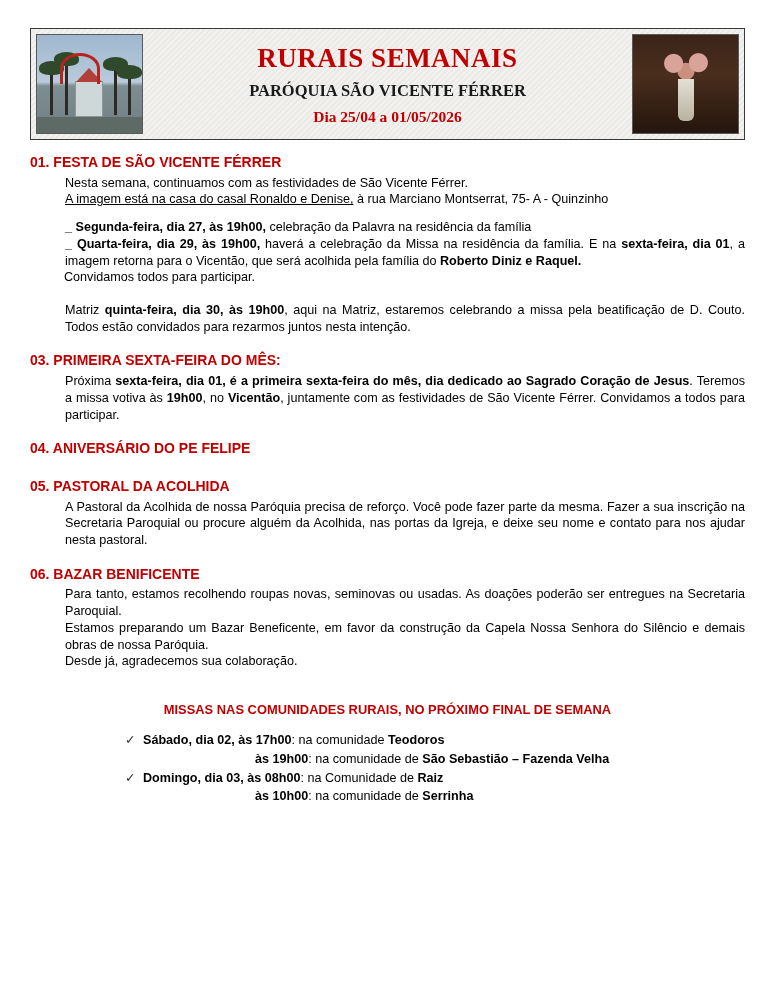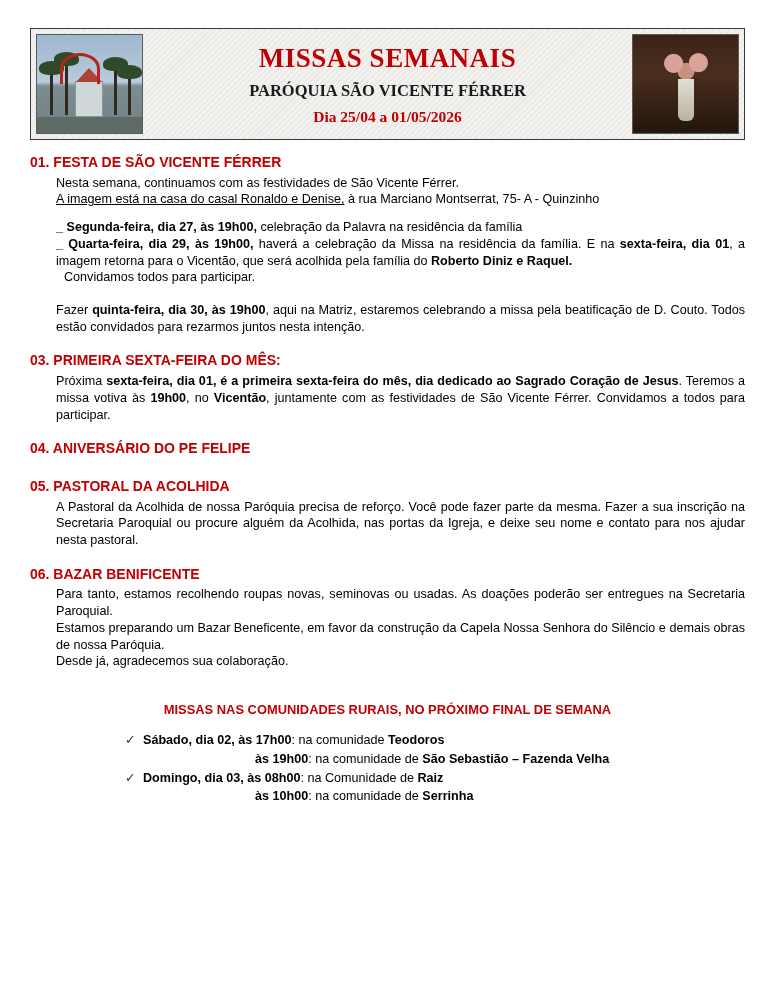--- a/index.html
+++ b/index.html
@@ -160,21 +160,21 @@
   .item-head {
     color: #c00000;
     font-weight: bold;
     font-size: 14px;
     margin: 0 0 3px 0;
   }
   .item-body {
     margin: 0 0 0 26px;
     text-align: justify;
   }
-  .item-body p { margin: 0 0 0 0; }
+  .item-body p { margin: 0 0 0 9px; }
   .gap-sm { height: 11px; }
   .gap-md { height: 16px; }
   .gap-lg { height: 20px; }
   b { font-weight: bold; }
   .u { text-decoration: underline; }
 
   .rural-title {
     color: #c00000;
     font-weight: bold;
     font-size: 12.9px;
@@ -212,21 +212,21 @@
       <div class="ground"></div>
       <div class="palm" style="left:12%; height:46%;"></div>
       <div class="palm" style="left:27%; height:55%;"></div>
       <div class="palm" style="left:73%; height:50%;"></div>
       <div class="palm" style="left:87%; height:42%;"></div>
       <div class="church"></div>
       <div class="redmark"></div>
     </div>
 
     <div class="banner-center">
-      <div class="title-main">MISSAS SEMANAIS</div>
+      <div class="title-main">RURAIS SEMANAIS</div>
       <div class="title-sub">PARÓQUIA SÃO VICENTE FÉRRER</div>
       <div class="title-dates">Dia 25/04 a 01/05/2026</div>
     </div>
 
     <div class="banner-photo photo-right">
       <div class="bouquet"></div>
       <div class="bouquet-stem"></div>
     </div>
   </div>
 
@@ -249,21 +249,21 @@
         </p>
         <p style="margin-left:8px;">Convidamos todos para participar.</p>
       </div>
     </div>
 
     <div class="gap-md"></div>
 
     <div class="item">
       <div class="item-body">
         <p>
-          <span>Fazer </span><b>quinta-feira, dia 30, às 19h00</b><span>, aqui na Matriz, estaremos celebrando a missa pela beatificação de D. Couto. Todos estão convidados para rezarmos juntos nesta intenção.</span>
+          <span>Matriz </span><b>quinta-feira, dia 30, às 19h00</b><span>, aqui na Matriz, estaremos celebrando a missa pela beatificação de D. Couto. Todos estão convidados para rezarmos juntos nesta intenção.</span>
         </p>
       </div>
     </div>
 
     <div class="gap-md"></div>
 
     <div class="item">
       <div class="item-head">03. PRIMEIRA SEXTA-FEIRA DO MÊS:</div>
       <div class="item-body">
         <p>

